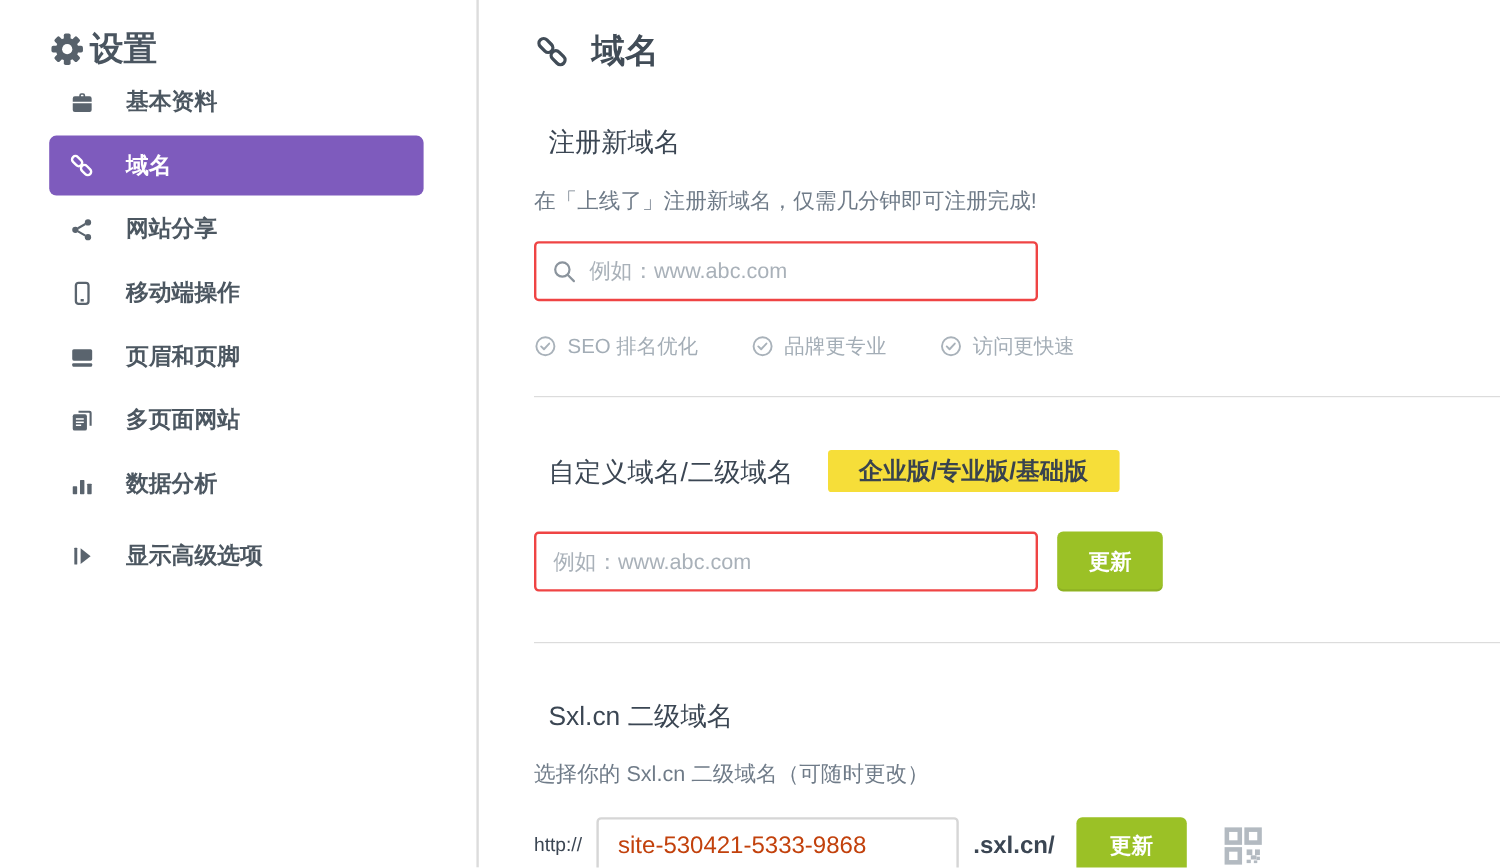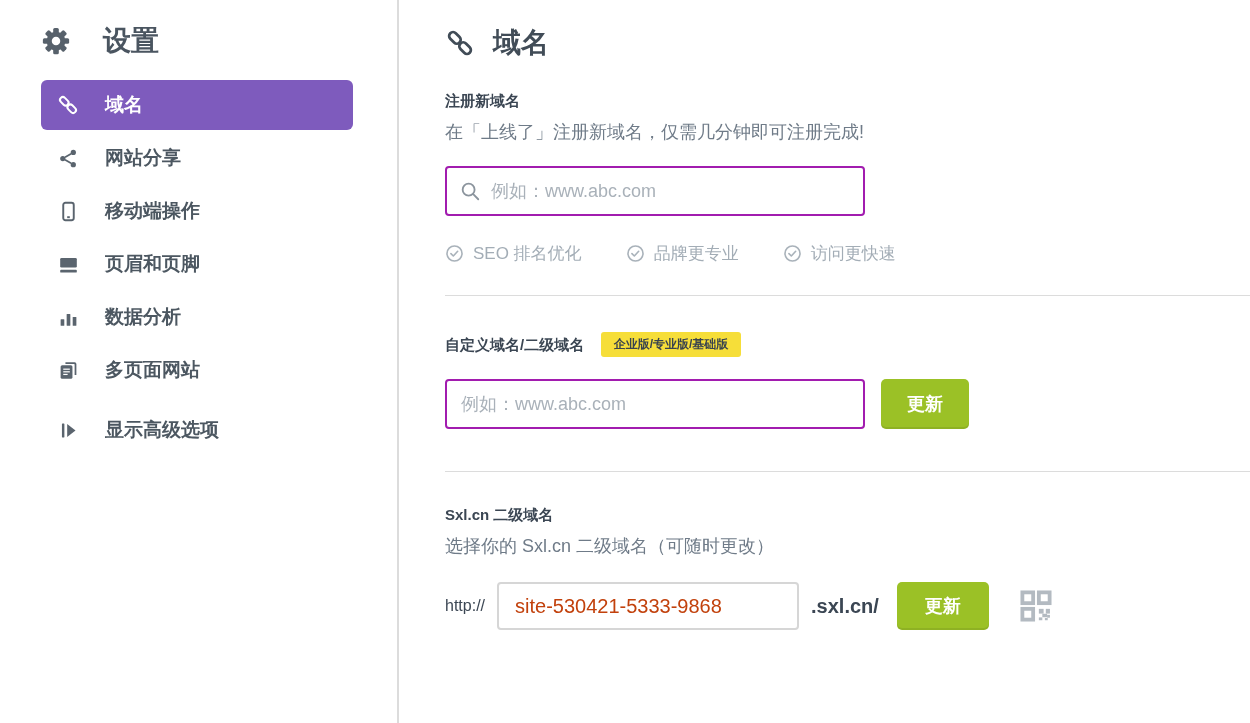--- a/index.html
+++ b/index.html
@@ -11,22 +11,22 @@
   }
   .layout { display:flex; height:100%; }
 
   
   .sidebar {
     width:399px; flex-shrink:0; height:100%;
     border-right:2px solid #dcdcdc;
     padding-top:22px;
   }
   .sidebar-header {
-    display:flex; align-items:center; gap:32px;
-    padding-left:41px; margin-bottom:20px;
+    display:flex; align-items:center; gap:4px;
+    padding-left:41px; 
   }
   .sidebar-title { font-size:28px; font-weight:bold; color:#4a5560; }
   .gear-wrap { color:#57616b; display:flex; }
 
   .nav-item {
     display:flex; align-items:center;
     height:50px; margin:0 44px 3px 41px;
     padding-left:14px; border-radius:6px;
     font-size:19px; font-weight:bold; color:#4c5761;
     cursor:pointer;
@@ -38,32 +38,32 @@
   .nav-item.active { background:#7E5BBD; color:#ffffff; }
   .nav-item.active .nav-icon { color:#ffffff; }
   .nav-item.last { margin-top:10px; }
 
   
   .main { flex:1; padding:24px 0 0 46px; }
   .main-header { display:flex; align-items:center; gap:18px; margin-bottom:30px; }
   .main-header .hdr-icon { color:#414c57; display:flex; }
   .page-title { font-size:28px; font-weight:bold; color:#414c57; margin:0; }
 
-  .section-title { font-size:15px; font-weight:bold; color:#3b4653; margin:0; display:inline-block; }
+  .section-title { font-size:22px; font-weight:normal; color:#3b4653; margin:12px; display:inline-block; }
   .section-desc { font-size:18px; color:#6f7b88; margin:9px 0 0 0; }
 
   .input-row { display:flex; align-items:center; margin-top:22px; }
   .search-wrap { position:relative; }
   .search-wrap .search-ic {
     position:absolute; left:14px; top:50%; transform:translateY(-50%);
     color:#8b949d; display:flex; pointer-events:none;
   }
   .text-input {
     width:420px; height:50px;
-    border:2px solid #a21caf; border-radius:4px;
+    border:2px solid #ef4444; border-radius:4px;
     font-size:18px; color:#5a646e; padding:0 14px;
     font-family:"Liberation Sans", sans-serif;
     outline:none; background:#fff;
   }
   .text-input.with-icon { padding-left:44px; }
   .text-input::placeholder { color:#a9b1b9; }
 
   .btn {
     background:#9BC126; color:#ffffff;
     border:none; border-radius:5px;
@@ -75,22 +75,22 @@
 
   .benefits { display:flex; gap:44px; margin-top:26px; }
   .benefit { display:flex; align-items:center; gap:9px; font-size:17px; color:#a3adb6; }
   .benefit .chk { color:#a9b2ba; display:flex; }
 
   .divider { border:0; border-top:1px solid #dcdcdc; margin:30px 0 36px 0; }
   .divider.second { margin-top:42px; margin-bottom:34px; }
 
   .badge {
     display:inline-block; background:#F6DE39; color:#39434e;
-    font-size:12px; font-weight:bold;
-    padding:4px 13px; border-radius:3px;
+    font-size:20px; font-weight:bold;
+    padding:4px 26px; border-radius:3px;
     margin-left:12px; vertical-align:2px;
   }
 
   .subdomain-row { display:flex; align-items:center; margin-top:24px; }
   .protocol { font-size:16px; font-weight:normal; color:#3b4653; margin-right:12px; }
   .subdomain-input {
     width:302px; height:48px;
     border:2px solid #d6d6d6; border-radius:4px;
     font-size:20px; color:#c2410c; padding:0 16px;
     font-family:Liberation Sans, sans-serif; outline:none;
@@ -115,20 +115,29 @@
             <rect x="9.75" y="1.5" width="4.5" height="21" rx="1.2" transform="rotate(135 12 12)"></rect>
             <circle cx="12" cy="12" r="7.5"></circle>
           </g>
           <circle cx="12" cy="12" r="3.4" fill="#ffffff"></circle>
         </svg>
       </span>
       <span class="sidebar-title">设置</span>
     </div>
 
     <nav>
+      <div class="nav-item">
+        <span class="nav-icon">
+          <svg viewBox="0 0 24 24" width="21" height="21" fill="currentColor">
+            <path d="M9.2 6V5a2 2 0 0 1 2-2h1.6a2 2 0 0 1 2 2v1h4.2A2 2 0 0 1 21 8v3.1H3V8a2 2 0 0 1 2-2h4.2zm1.6 0h2.4V5a.4.4 0 0 0-.4-.4h-1.6a.4.4 0 0 0-.4.4v1z"></path>
+            <path d="M3 12.6h18V19a2 2 0 0 1-2 2H5a2 2 0 0 1-2-2v-6.4z"></path>
+          </svg>
+        </span>
+        <span>基本资料</span>
+      </div>
 
       <div class="nav-item active">
         <span class="nav-icon">
           <svg viewBox="0 0 24 24" width="22" height="22">
             <g fill="none" stroke="currentColor" stroke-width="2.2" transform="rotate(45 12 12)">
               <rect x="1" y="8.9" width="10.5" height="6.2" rx="3.1"></rect>
               <rect x="12.5" y="8.9" width="10.5" height="6.2" rx="3.1"></rect>
             </g>
           </svg>
         </span>
@@ -158,46 +167,46 @@
       </div>
 
       <div class="nav-item">
         <span class="nav-icon">
           <svg viewBox="0 0 24 24" width="21" height="21" fill="currentColor">
             <rect x="2.5" y="4.5" width="19" height="11" rx="1.5"></rect>
             <rect x="2.5" y="18" width="19" height="3.2" rx="1"></rect>
           </svg>
         </span>
         <span>页眉和页脚</span>
-      </div>
-
-      <div class="nav-item">
-        <span class="nav-icon">
-          <svg viewBox="0 0 24 24" width="21" height="21" fill="currentColor">
-            <rect x="3" y="14" width="4.2" height="7.5" rx="0.6"></rect>
-            <rect x="9.9" y="8" width="4.2" height="13.5" rx="0.6"></rect>
-            <rect x="16.8" y="11.5" width="4.2" height="10" rx="0.6"></rect>
-          </svg>
-        </span>
-        <span>数据分析</span>
       </div>
 
       <div class="nav-item">
         <span class="nav-icon">
           <svg viewBox="0 0 24 24" width="21" height="21">
             <path d="M8.5 2.5H19a2 2 0 0 1 2 2V17h-2V5a.5.5 0 0 0-.5-.5H8.5v-2z" fill="currentColor"></path>
             <rect x="3" y="6" width="13.5" height="15.5" rx="1.8" fill="currentColor"></rect>
             <g stroke="#ffffff" stroke-width="1.4">
               <line x1="6" y1="10.5" x2="13.5" y2="10.5"></line>
               <line x1="6" y1="13.5" x2="13.5" y2="13.5"></line>
               <line x1="6" y1="16.5" x2="11" y2="16.5"></line>
             </g>
           </svg>
         </span>
         <span>多页面网站</span>
+      </div>
+
+      <div class="nav-item">
+        <span class="nav-icon">
+          <svg viewBox="0 0 24 24" width="21" height="21" fill="currentColor">
+            <rect x="3" y="14" width="4.2" height="7.5" rx="0.6"></rect>
+            <rect x="9.9" y="8" width="4.2" height="13.5" rx="0.6"></rect>
+            <rect x="16.8" y="11.5" width="4.2" height="10" rx="0.6"></rect>
+          </svg>
+        </span>
+        <span>数据分析</span>
       </div>
 
       <div class="nav-item last">
         <span class="nav-icon">
           <svg viewBox="0 0 24 24" width="21" height="21" fill="currentColor">
             <rect x="4.5" y="4" width="2.8" height="16" rx="0.5"></rect>
             <path d="M10.5 4.5l9.5 7.5-9.5 7.5z"></path>
           </svg>
         </span>
         <span>显示高级选项</span>

